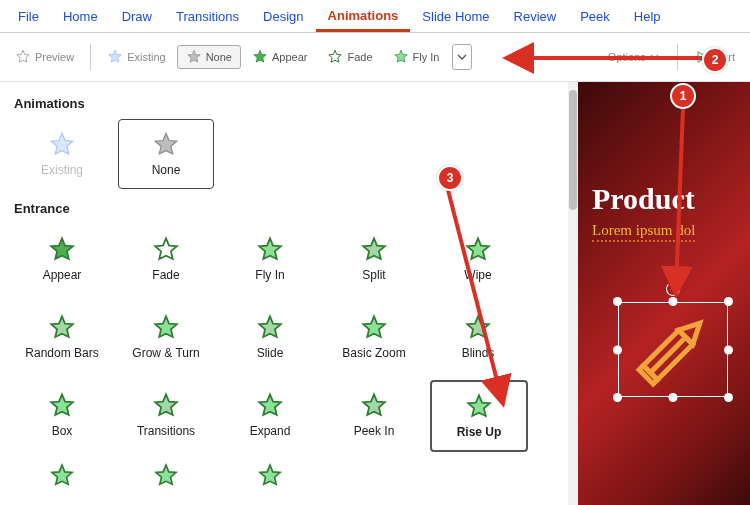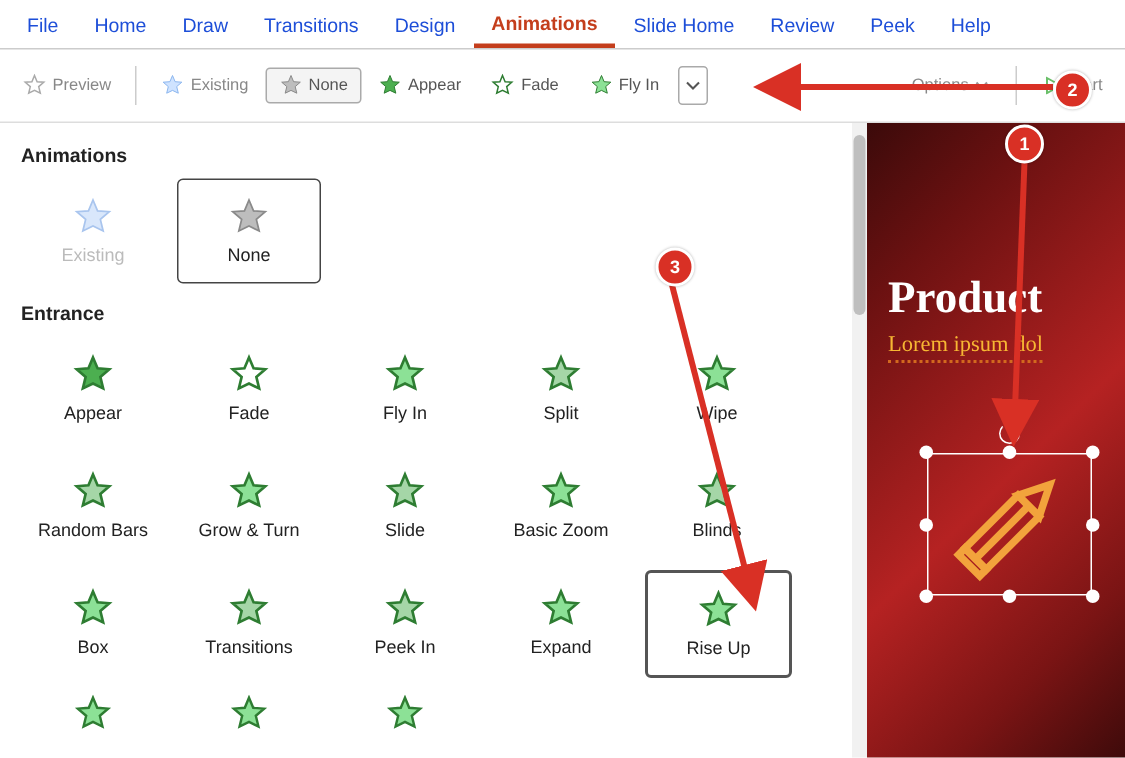--- a/index.html
+++ b/index.html
@@ -116,21 +116,21 @@
     font-size: 12px;
   }
   .tile .icon {
     width: 28px;
     height: 28px;
     display: flex;
     align-items: center;
     justify-content: center;
   }
   .tile.none-sel { border:1px solid #444; }
-  .tile.riseup-sel { border:2px solid #555; }
+  .tile.riseup-sel { border:2px solid #555;font-weight:bold; }
   .scrollbar {
     position: absolute;
     right: 0;
     top: 0;
     bottom: 0;
     width: 10px;
     background: #f1f1f1;
   }
   .thumb {
     position: absolute;
@@ -420,32 +420,32 @@
           <span class="icon">
             <svg width="28" height="28">
               <use href="#star" fill="#a5d6a7" stroke="#2e7d32" stroke-width="1.5"></use>
             </svg>
           </span>
           <span>Transitions</span>
         </div>
         <div class="tile">
           <span class="icon">
             <svg width="28" height="28">
+              <use href="#star" fill="#8ce196" stroke="#2e7d32" stroke-width="1.5"></use>
+            </svg>
+          </span>
+          <span>Expand</span>
+        </div>
+        <div class="tile">
+          <span class="icon">
+            <svg width="28" height="28">
               <use href="#star" fill="#a5d6a7" stroke="#2e7d32" stroke-width="1.5"></use>
             </svg>
           </span>
           <span>Peek In</span>
-        </div>
-        <div class="tile">
-          <span class="icon">
-            <svg width="28" height="28">
-              <use href="#star" fill="#8ce196" stroke="#2e7d32" stroke-width="1.5"></use>
-            </svg>
-          </span>
-          <span>Expand</span>
         </div>
         <div class="tile riseup-sel">
           <span class="icon">
             <svg width="28" height="28">
               <use href="#star" fill="#8ce196" stroke="#2e7d32" stroke-width="1.5"></use>
             </svg>
           </span>
           <span>Rise Up</span>
         </div>
         <div class="tile" style="height: 30px;">

